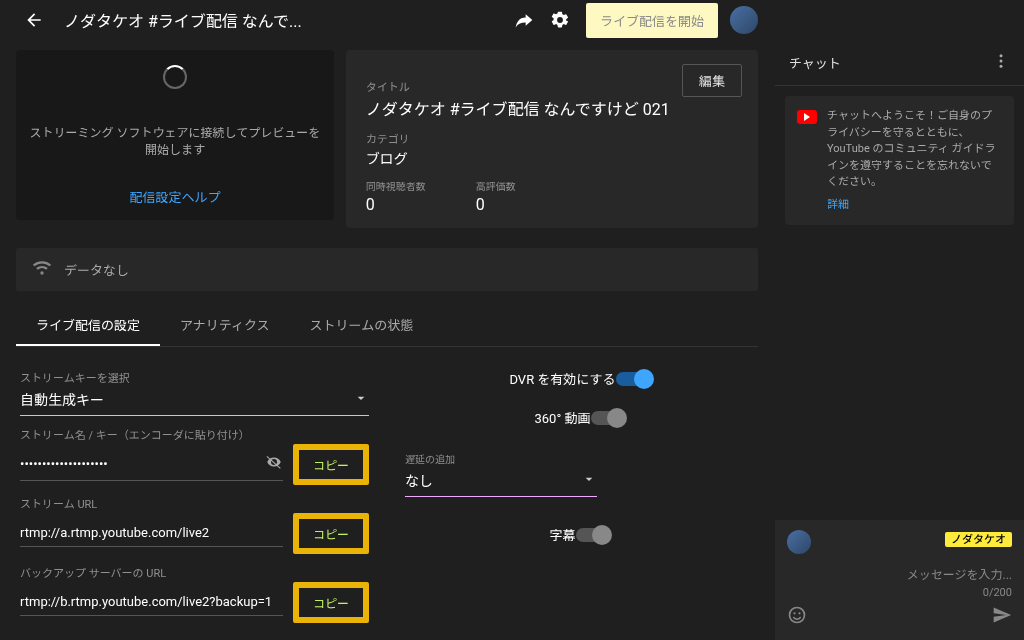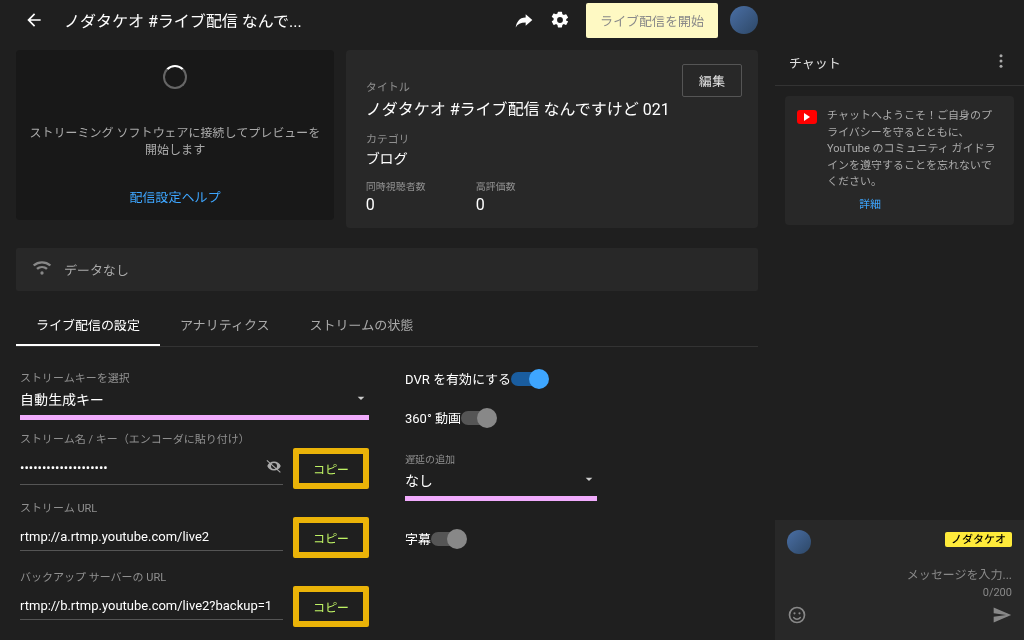--- a/index.html
+++ b/index.html
@@ -30,45 +30,45 @@
   .stats .num { font-size: 16px; color: #fff; margin-top: 2px; }
   .edit-btn { position: absolute; top: 14px; right: 16px; border: 1px solid #555; border-radius: 2px; padding: 6px 16px; color: #e0e0e0; font-size: 13px; cursor: pointer; }
   .nodata-bar { background: #282828; margin-top: 20px; padding: 10px 16px; display: flex; align-items: center; gap: 12px; border-radius: 2px; color: #aaa; }
   .nodata-bar svg { fill: #888; width: 20px; height: 20px; }
   .tabs { border-bottom: 1px solid #333; display: flex; margin-top: 14px; }
   .tab { padding: 10px 20px; color: #aaa; font-size: 13px; cursor: pointer; }
   .tab.active { color: #fff; border-bottom: 2px solid #fff; }
   .settings-panel { display: flex; gap: 36px; padding: 12px 4px 0 4px; }
   .scol { flex: 1; min-width: 0; }
   .field-label { color: #909090; font-size: 11px; margin-top: 10px; }
-  .select-line { display: flex; align-items: center; justify-content: space-between; border-bottom: 5px solid #f0abfc; padding: 4px 0 6px 0; margin-bottom: 4px; }
+  .select-line { display: flex; align-items: center; justify-content: space-between; border-bottom: 1px solid #f0abfc; padding: 4px 0 6px 0; margin-bottom: 4px; }
   .select-line .val { color: #fff; font-size: 14px; }
   .select-line svg { fill: #ccc; width: 16px; height: 16px; }
   .row-field { display: flex; align-items: center; gap: 10px; margin-top: 2px; }
   .input-line { flex: 1; border-bottom: 1px solid #555; padding: 4px 0 6px 0; color: #fff; font-size: 13px; display: flex; align-items: center; justify-content: space-between; min-width: 0; overflow: hidden; }
   .input-line .txt { white-space: nowrap; overflow: hidden; text-overflow: ellipsis; }
   .copy-btn { border: 6px solid #eab308; border-radius: 2px; padding: 6px 14px; color: #bef264; font-size: 12px; cursor: pointer; white-space: nowrap; }
   .eye svg { fill: #aaa; width: 18px; height: 18px; cursor: pointer; }
   .section-title { color: #aaa; font-size: 13px; margin-top: 26px; }
-  .toggle-row { display: flex; align-items: center; justify-content: flex-start; padding: 10px 0; }
+  .toggle-row { display: flex; align-items: center; justify-content: center; padding: 10px 0; }
   .toggle-label { color: #fff; font-size: 13px; }
   .toggle { width: 34px; height: 14px; background: #555; border-radius: 10px; position: relative; cursor: pointer; }
   .toggle::after { content:""; position:absolute; top:-3px; right:-2px; width:20px; height:20px; background:#888; border-radius:50%; }
   .toggle.on { background: #1a5d9f; }
   .toggle.on::after { background:#3ea6ff; right:-4px; }
   .small-label { color: #909090; font-size: 10px; margin-top: 14px; }
 
   
   .chat { width: 250px; background: #1f1f1f; display: flex; flex-direction: column; border-left: 1px solid #1f1f1f; }
   .chat-header { padding: 12px 14px; color: #e0e0e0; font-size: 13px; display: flex; align-items: center; justify-content: space-between; border-bottom: 1px solid #333; margin-top: 40px; }
   .chat-header .more svg { fill: #aaa; width: 18px; height: 18px; }
   .chat-notice { margin: 10px 10px; background: #282828; border-radius: 4px; padding: 12px; display: flex; gap: 10px; font-size: 11px; color: #aaa; line-height: 1.5; }
   .chat-notice .yt { width: 20px; height: 14px; background: #ff0000; border-radius: 3px; position: relative; margin-top: 2px; flex-shrink:0; }
   .chat-notice .yt::after { content:""; position:absolute; left:7px; top:3px; border-left:6px solid #fff; border-top:4px solid transparent; border-bottom:4px solid transparent; }
-  .chat-notice .details { color:#3ea6ff; display:block; margin-top:6px; cursor:pointer;margin-left:32px; }
+  .chat-notice .details { color:#3ea6ff; display:block; margin-top:6px; cursor:pointer; }
   .chat-spacer { flex: 1; }
   .chat-input { background: #282828; padding: 10px 12px 12px 12px; }
   .chat-user-row { display: flex; align-items: flex-start; gap: 4px; text-align: right; }
   .chat-av { width: 24px; height: 24px; border-radius: 50%; background: linear-gradient(135deg,#4a6fa5,#2d4766); flex-shrink:0; }
   .chat-name { background: #ffeb3b; color: #000; font-size: 11px; padding: 1px 6px; border-radius: 2px; font-weight: 500; }
   .chat-placeholder { color: #888; font-size: 12px; margin-top: 19px; }
   .chat-counter { text-align: right; color: #888; font-size: 11px; margin-top: 4px; }
   .chat-actions { display: flex; align-items: center; justify-content: space-between; margin-top: 6px; }
   .chat-actions svg { fill: #888; width: 20px; height: 20px; }
   .chat-actions .action-btn { cursor: pointer; }

